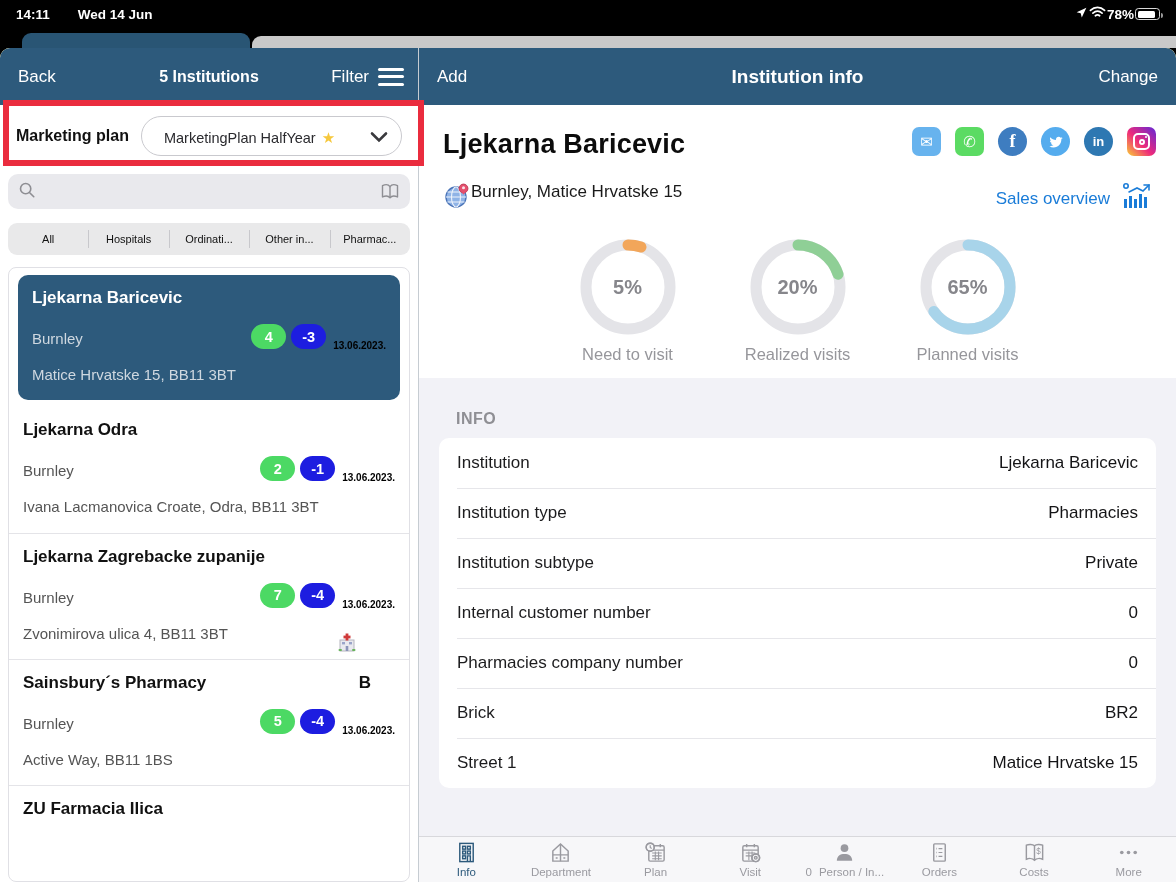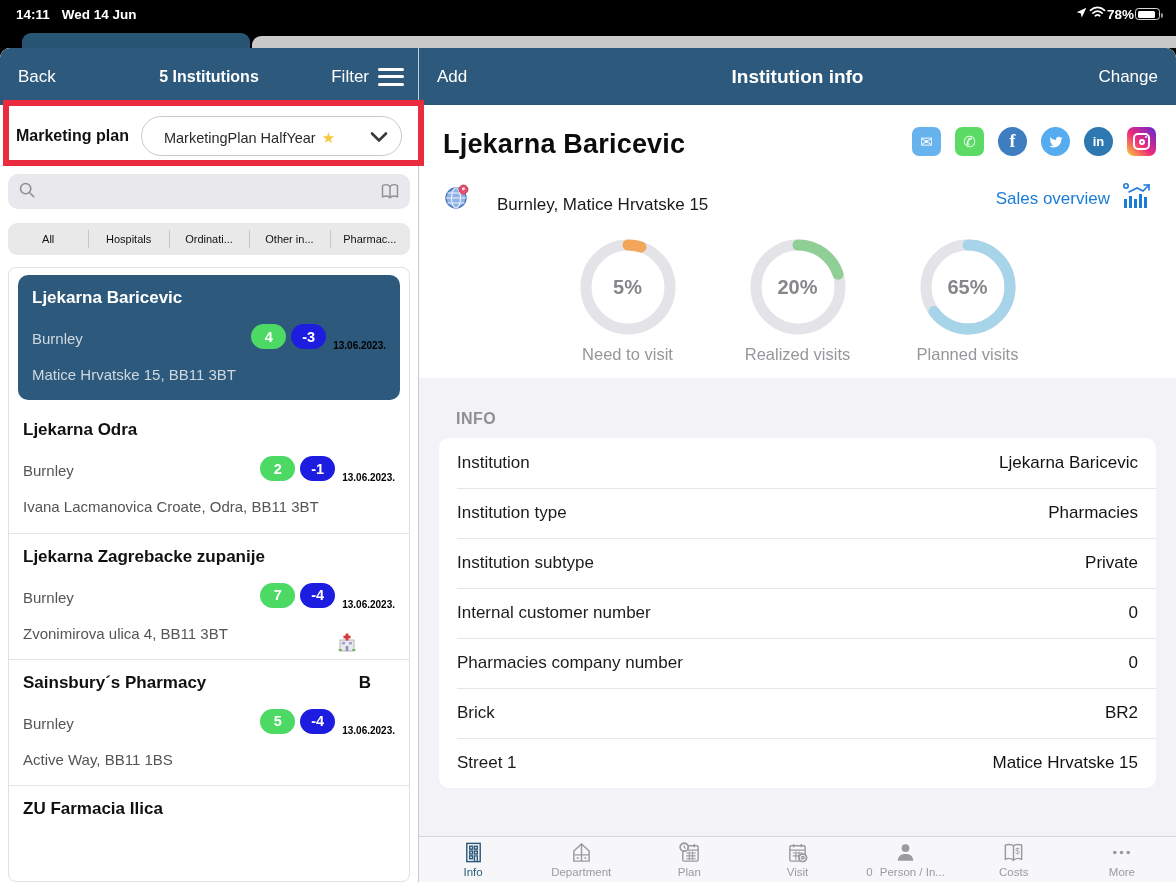--- a/index.html
+++ b/index.html
@@ -3,21 +3,21 @@
 <meta charset="utf-8">
 <style>
   * { margin:0; padding:0; box-sizing:border-box; }
   html,body { width:1176px; height:882px; }
   body { font-family:"Liberation Sans", sans-serif; background:#000; overflow:hidden; }
   .screen { position:relative; width:1176px; height:882px; }
 
   
   .statusbar { height:28px; background:#000; color:#fff; display:flex; align-items:center;
     padding:0 16px; font-size:13.5px; font-weight:700; }
-  .sb-left { display:flex; gap:12px; }
+  .sb-left { display:flex; gap:28px; }
   .sb-right { margin-left:auto; display:flex; align-items:center; gap:1px; font-weight:600; }
   .battery { position:relative; width:25px; height:12px; border:1px solid rgba(255,255,255,.85);
     border-radius:3.5px; }
   .battery::after { content:""; position:absolute; right:-4px; top:3.5px; width:2.5px; height:5px;
     background:rgba(255,255,255,.6); border-radius:0 2px 2px 0; }
   .battery .lvl { position:absolute; left:1.5px; top:1.5px; bottom:1.5px; width:76%;
     background:#fff; border-radius:1.5px; }
 
   
   .backdrop { position:relative; height:20px; background:#000; }
@@ -102,21 +102,21 @@
   .soc-mail { background:#67b3ee; font-size:15px; }
   .soc-phone { background:#5bdb63; font-size:15px; }
   .soc-fb { background:#3e7dc0; font-weight:700; font-size:18px; font-family:"Liberation Serif", serif; }
   .soc-tw { background:#55acee; }
   .soc-li { background:#2e78b2; font-weight:700; font-size:13px; }
   .soc-ig { background:linear-gradient(45deg,#f9ce34 0%,#ee2a7b 45%,#6228d7 100%); position:relative; }
   .ig-frame { width:17px; height:17px; border:2px solid #fff; border-radius:5px; position:relative; }
   .ig-lens { position:absolute; left:3.5px; top:3.5px; width:6px; height:6px; border:2px solid #fff; border-radius:50%; }
   .ig-dot { position:absolute; right:1px; top:1px; width:2px; height:2px; background:#fff; border-radius:50%; }
 
-  .loc-row { display:flex; align-items:flex-end; gap:26px; padding:12px 24px 18px; }
+  .loc-row { display:flex; align-items:flex-start; gap:0; padding:12px 24px 18px; }
   .loc-text { font-size:17px; color:#1a1a1a; }
   .sales-link { margin-left:auto; display:flex; align-items:center; gap:12px; color:#1a7cd8;
     font-size:17px; cursor:pointer; }
 
   .donuts { display:flex; justify-content:center; gap:64px; padding:4px 0 14px; }
   .donut { width:106px; text-align:center; }
   .donut-wrap { position:relative; width:100px; height:100px; margin:0 auto; }
   .donut-val { position:absolute; inset:0; display:flex; align-items:center; justify-content:center;
     font-size:20px; font-weight:700; color:#86868b; }
   .donut-label { margin-top:8px; font-size:16.5px; color:#96969b; white-space:nowrap; }
@@ -501,20 +501,32 @@
             </svg>
           </span>
           <span class="tlabel">
             <span>0</span>
             <span>Person / In...</span>
           </span>
         </div>
         <div class="tab">
           <span>
             <svg width="23" height="23" viewBox="0 0 24 24" fill="none" stroke="currentColor" stroke-width="1.5">
+              <rect x="6" y="3" width="12" height="18" rx="1"></rect>
+              <path d="M11 8 h4 M11 12 h4 M11 16 h4" stroke-width="1.3"></path>
+              <path d="M8.7 8 h.6 M8.7 12 h.6 M8.7 16 h.6" stroke-width="1.8"></path>
+            </svg>
+          </span>
+          <span class="tlabel">
+              <span>Orders</span>
+            </span>
+        </div>
+        <div class="tab">
+          <span>
+            <svg width="23" height="23" viewBox="0 0 24 24" fill="none" stroke="currentColor" stroke-width="1.5">
               <path d="M12 5 C10 3.2 6 3.2 3.5 4.4 V19 C6 18 10 18 12 20 C14 18 18 18 20.5 19 V4.4 C18 3.2 14 3.2 12 5 Z"></path>
               <path d="M12 5 V20"></path>
               <text x="16.2" y="13.5" font-size="8.5" fill="currentColor" stroke="none" text-anchor="middle" font-family="Liberation Sans, sans-serif">$</text>
             </svg>
           </span>
           <span class="tlabel">
               <span>Costs</span>
             </span>
         </div>
         <div class="tab">

